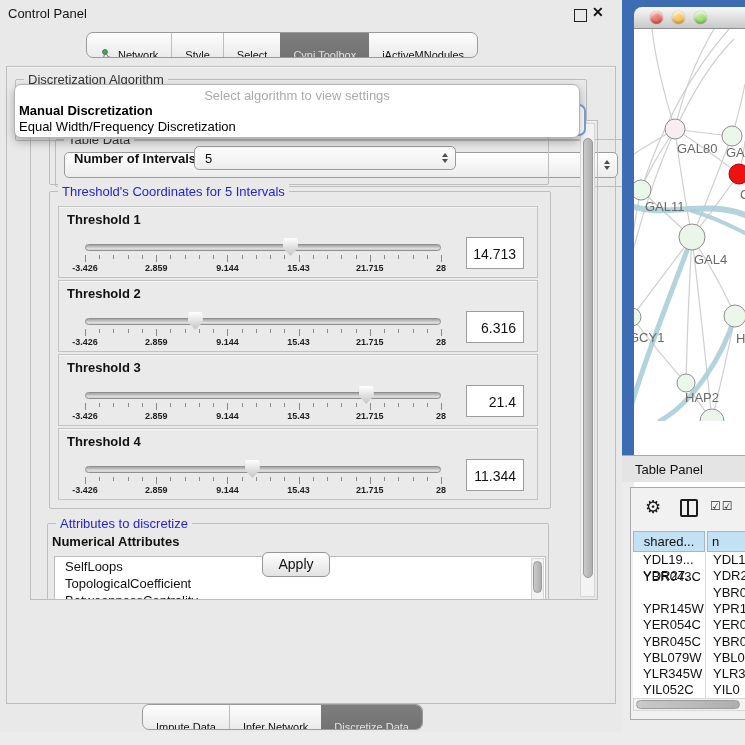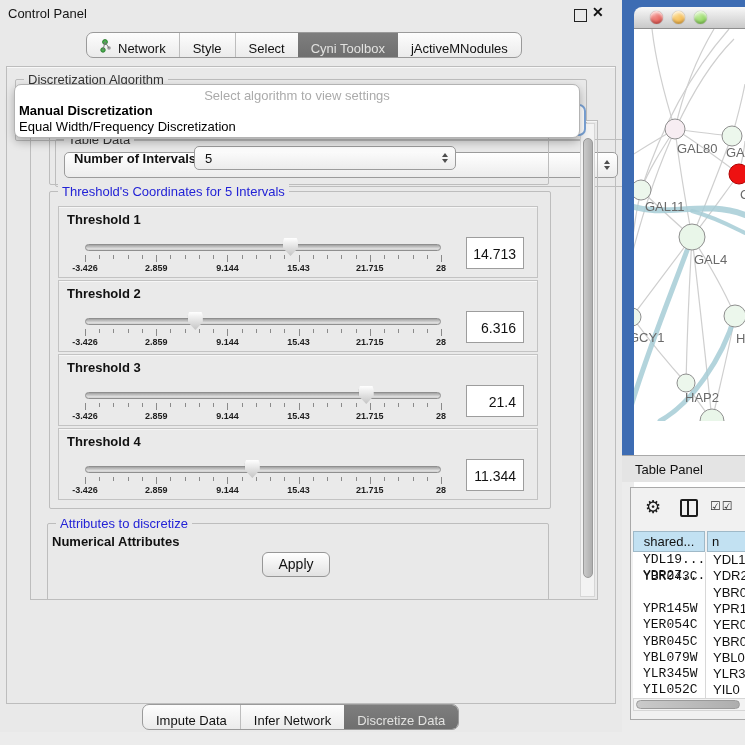--- a/index.html
+++ b/index.html
@@ -6,21 +6,21 @@
     background:#ececec;font-family:"Liberation Sans",sans-serif;-webkit-font-smoothing:antialiased;}
   .abs{position:absolute;}
   
   #cpanel{left:0;top:0;width:622px;height:732px;background:#e9e9e9;}
   #cp-title{left:8px;top:6px;font-size:13px;color:#151515;}
   .wctl{top:9px;width:11px;height:11px;}
   #float-btn{left:574px;border:1.5px solid #222;}
   #close-btn{left:592px;top:4px;font-size:14px;font-weight:bold;color:#111;}
   .tabbar{display:flex;align-items:stretch;border:1px solid #9a9a9a;border-radius:7px;
     overflow:hidden;background:linear-gradient(#fdfdfd,#ebebeb);height:24px;}
-  .tab{display:flex;align-items:flex-end;padding:1px 13px;font-size:13px;color:#111;cursor:default;white-space:nowrap;}
+  .tab{display:flex;align-items:flex-start;padding:16px 13px;font-size:11px;color:#111;cursor:default;white-space:nowrap;}
   .tab + .tab{border-left:1px solid #bdbdbd;}
   .tab.sel{background:linear-gradient(#7e7e7e,#6f6f6f);color:#e2e2e0;border-left:none;}
   .tab.sel + .tab{border-left:none;}
   .tab .nicon{margin-right:6px;}
   #content-frame{left:6px;top:66px;width:608px;height:636px;border:1px solid #bdbdbd;
     box-shadow:inset 0 1px 0 #f8f8f8;background:#e9e9e9;}
   .grp{position:absolute;border:1px solid #bdbdbd;border-radius:2px;}
   .grp-title{position:absolute;top:-8px;left:8px;background:#e9e9e9;padding:0 4px;font-size:13px;white-space:nowrap;}
   .t-green{color:#22b822;}
   .t-blue{color:#2323d6;}
@@ -65,21 +65,21 @@
     background:linear-gradient(#f8f8f8,#c9c9c9);border-bottom:1px solid #8e8e8e;box-sizing:border-box;}
   .light{position:absolute;top:4px;width:13px;height:13px;border-radius:50%;
     box-shadow:inset 0 2px 3px rgba(255,255,255,.85),inset 0 -2px 2px rgba(0,0,0,.2),0 0 1px rgba(0,0,0,.5);}
   #canvas{left:12px;top:29px;width:111px;height:460px;background:#fff;overflow:hidden;}
   
   #tp-strip{left:622px;top:455px;width:123px;height:27px;background:#e4e4e4;border-top:1px solid #a9a9a9;box-sizing:border-box;}
   #tp-strip span{position:absolute;left:13px;top:6px;font-size:13px;color:#111;}
   #tpanel{left:630px;top:487px;width:115px;height:233px;background:#f1f1f1;border:1px solid #a9a9a9;border-right:none;box-sizing:border-box;}
   .hcell{position:absolute;top:43px;height:21px;background:#c2e1f2;border:1px solid #9fb9c8;
     box-sizing:border-box;font-size:13px;color:#111;text-align:center;line-height:19px;overflow:hidden;}
-  .trow-c1{position:absolute;left:10px;font-size:13px;color:#111;white-space:nowrap;font-family:Liberation Mono, monospace;}
+  .trow-c1{position:absolute;left:10px;font-size:13px;color:#111;white-space:nowrap;}
   .trow-c2{position:absolute;left:80px;font-size:13px;color:#111;white-space:nowrap;}
   .gear{position:absolute;left:14px;top:8px;font-size:18px;color:#1c1c1c;}
   .split-ic{position:absolute;left:49px;top:11px;width:14px;height:14px;border:2px solid #1c1c1c;border-radius:2px;}
   .split-ic:after{content:"";position:absolute;left:5px;top:0;width:2px;height:100%;background:#1c1c1c;}
   .checks{position:absolute;left:79px;top:11px;font-size:12px;color:#2b2b2b;letter-spacing:1px;}
 </style>
 </head>
 <body>
 
 <div class="abs" id="cpanel">
@@ -295,20 +295,28 @@
           <div class="tlab" style="left: 280.8px;">21.715</div>
           <div class="tlab" style="left: 352px;">28</div>
           <div class="thumb" style="left: 185.818px;"></div>
           <div class="vbox">11.344</div>
         </div>
       </div>
 
       <div class="grp" style="left:16px;top:402px;width:500px;height:90px;">
         <span class="grp-title t-blue">Attributes to discretize</span>
         <span class="abs" style="left:4px;top:10px;font-size:13px;font-weight:bold;color:#111;">Numerical Attributes</span>
+        <div class="abs" id="attr-list">
+          <div class="sbtrack" style="right:1px;top:1px;width:13px;height:44px;">
+            <div class="sbthumb" style="left:1px;top:2px;width:9px;height:32px;"></div>
+          </div>
+        <div class="litem" style="top: 2px;">SelfLoops</div>
+          <div class="litem" style="top: 19px;">TopologicalCoefficient</div>
+          <div class="litem" style="top: 36px;">BetweennessCentrality</div>
+        </div>
       </div>
 
       <div class="sbtrack" style="right:2px;top:2px;width:15px;height:474px;">
         <div class="sbthumb" style="left:2px;top:14px;width:10px;height:440px;"></div>
       </div>
     </div>
 
     <div class="btn" style="left:262px;top:552px;width:66px;height:23px;line-height:22px;">Apply</div>
   </div>
 

